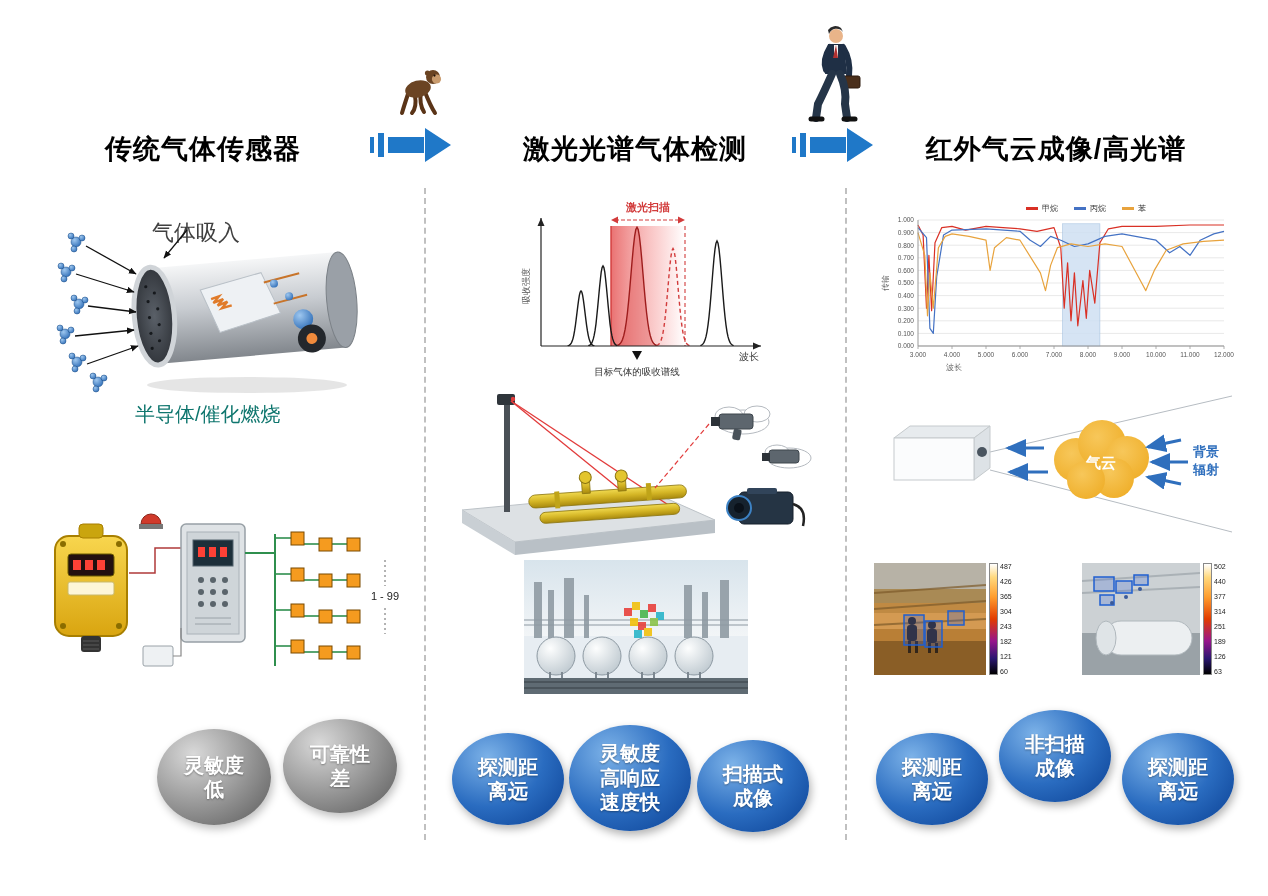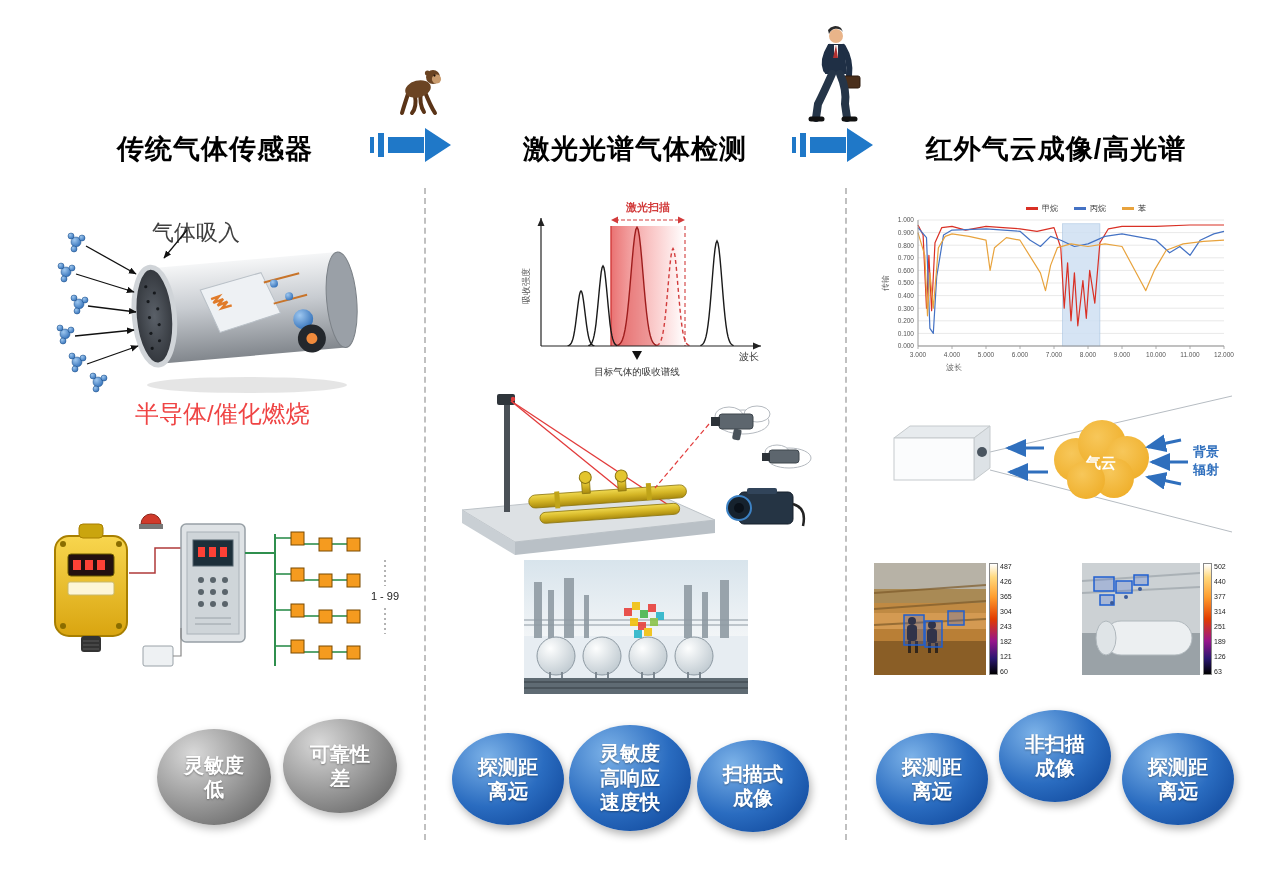--- a/index.html
+++ b/index.html
@@ -12,37 +12,37 @@
   .flow-arrow .s1{width:4px;height:16px;background:#1f78c8}
   .flow-arrow .s2{width:6px;height:24px;background:#1f78c8}
   .flow-arrow .bodybar{width:36px;height:16px;background:#1f78c8}
   .flow-arrow .head{width:0;height:0;border-top:17px solid transparent;border-bottom:17px solid transparent;border-left:26px solid #1f78c8;margin-left:-3px}
   .bubble{position:absolute;border-radius:50%;display:flex;flex-direction:column;align-items:center;justify-content:center;
           text-align:center;color:#fff;font-weight:bold;font-size:20px;line-height:1.22}
   .bubble span{display:block}
   .bubble.gray{background:radial-gradient(ellipse at 32% 26%,#d9d9d9 0%,#9b9b9b 48%,#585858 100%);box-shadow:2px 4px 8px rgba(0,0,0,.25);text-shadow:0 1px 2px rgba(0,0,0,.35)}
   .bubble.blue{background:radial-gradient(ellipse at 32% 26%,#7cb2e8 0%,#2a6cc0 52%,#0a3f92 100%);box-shadow:2px 4px 8px rgba(0,0,0,.3);text-shadow:0 1px 2px rgba(0,0,0,.35)}
   .label-intake{position:absolute;font-size:22px;color:#404040}
-  .caption{position:absolute;font-size:24px;color:#ef4444;line-height:28px}
+  .caption{position:absolute;font-size:20px;color:#0f766e;line-height:28px}
   .thermal{position:absolute;display:flex;gap:3px;align-items:stretch}
   .colorbar{display:flex;gap:2px;height:112px}
   .cb-grad{width:9px;height:100%;border:1px solid #888;
     background:linear-gradient(180deg,#ffffff 0%,#ffd97e 12%,#ff9d2e 30%,#e23c00 50%,#97158b 70%,#2a1670 86%,#000 100%)}
   .cb-ticks{display:flex;flex-direction:column;justify-content:space-between;font-size:7px;color:#222;line-height:1}
   svg text{font-family:"Liberation Sans",sans-serif}
 </style>
 </head>
 <body>
 
 <div class="canvas">
 
   <div class="sep" style="left:424px"></div>
   <div class="sep" style="left:845px"></div>
 
-  <div class="col-title" style="left:85px;top:131px;width:260px">传统气体传感器</div>
+  <div class="col-title" style="left:73px;top:131px;width:260px">传统气体传感器</div>
   <div class="col-title" style="left:900px;top:131px;width:312px">红外气云成像/高光谱</div>
   <div class="col-title" style="left:500px;top:131px;width:270px">激光光谱气体检测</div>
 
   <div class="flow-arrow" style="left:370px;top:128px">
     <div class="s1"></div>
     <div class="s2"></div>
     <div class="bodybar"></div>
     <div class="head"></div>
   </div>
   <div class="flow-arrow" style="left:792px;top:128px">

